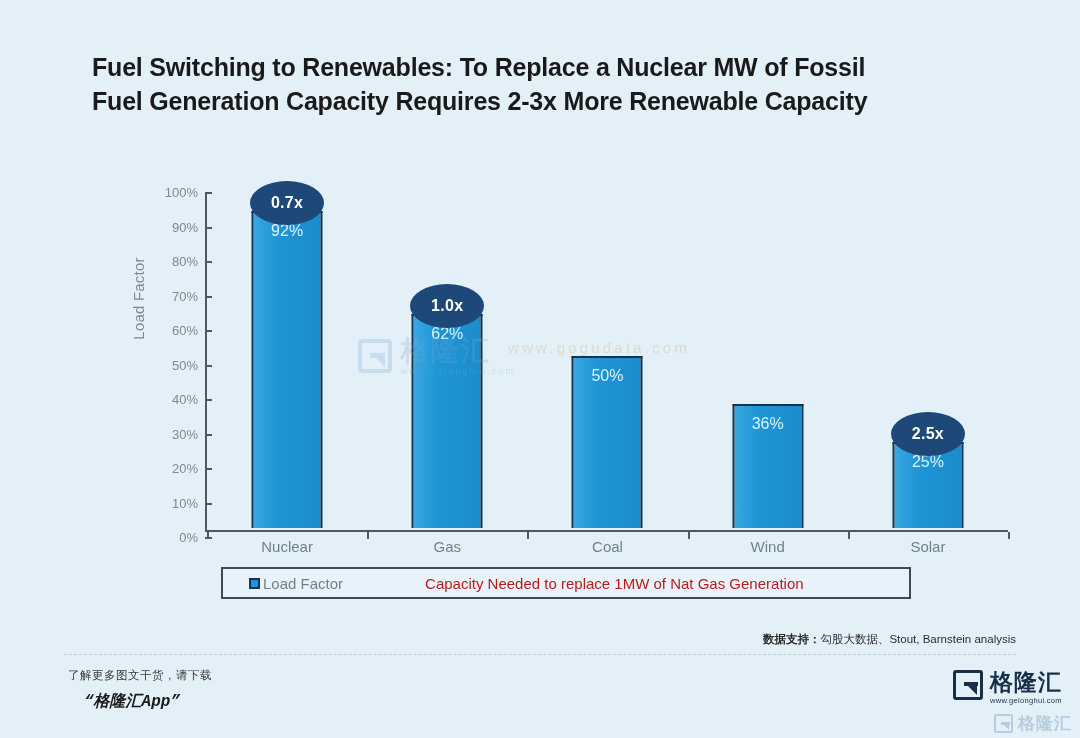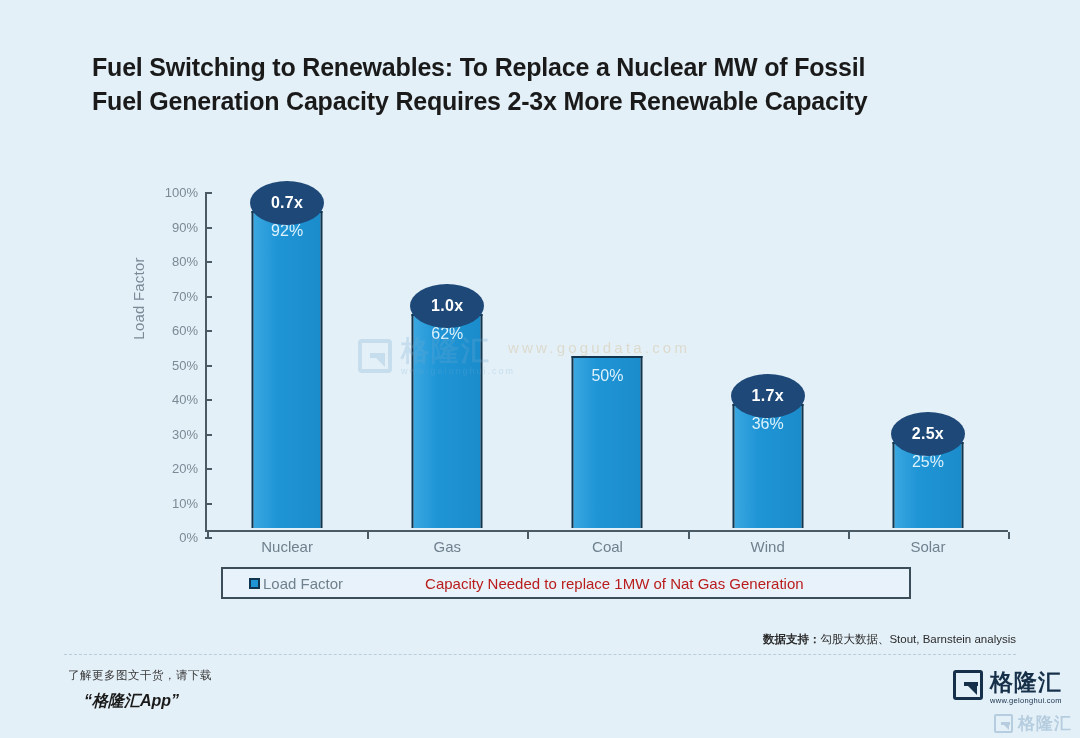--- a/index.html
+++ b/index.html
@@ -222,20 +222,21 @@
     width: 952px;
     height: 0;
     border-top: 1px dashed #b9cdda;
   }
 
   
   .promo {
     position: absolute;
     left: 68px;
     top: 668px;
+    font-family: Liberation Mono, monospace;
   }
   .promo-line1 {
     font-size: 11.5px;
     color: #3a3a3a;
     letter-spacing: 0.5px;
   }
   .promo-line2 {
     font-size: 16px;
     font-weight: bold;
     font-style: italic;
@@ -456,21 +457,20 @@
       </div>
       <div class="bar-slot" style="left: 320.4px; width: 160.2px;">
         <div class="bar" style="height: 172.5px;">
           <div class="bar-value">50%</div>
         </div>
       </div>
       <div class="bar-slot" style="left: 480.6px; width: 160.2px;">
         <div class="bar" style="height: 124.2px;">
           <div class="bar-value">36%</div>
         </div>
-        <div class="callout" style="bottom: 113.2px;">1.7x</div>
       </div>
       <div class="bar-slot" style="left: 640.8px; width: 160.2px;">
         <div class="bar" style="height: 86.25px;">
           <div class="bar-value">25%</div>
         </div>
         <div class="callout" style="bottom: 75.25px;">2.5x</div>
       </div>
     </div>
 
   <div class="cat-labels">

